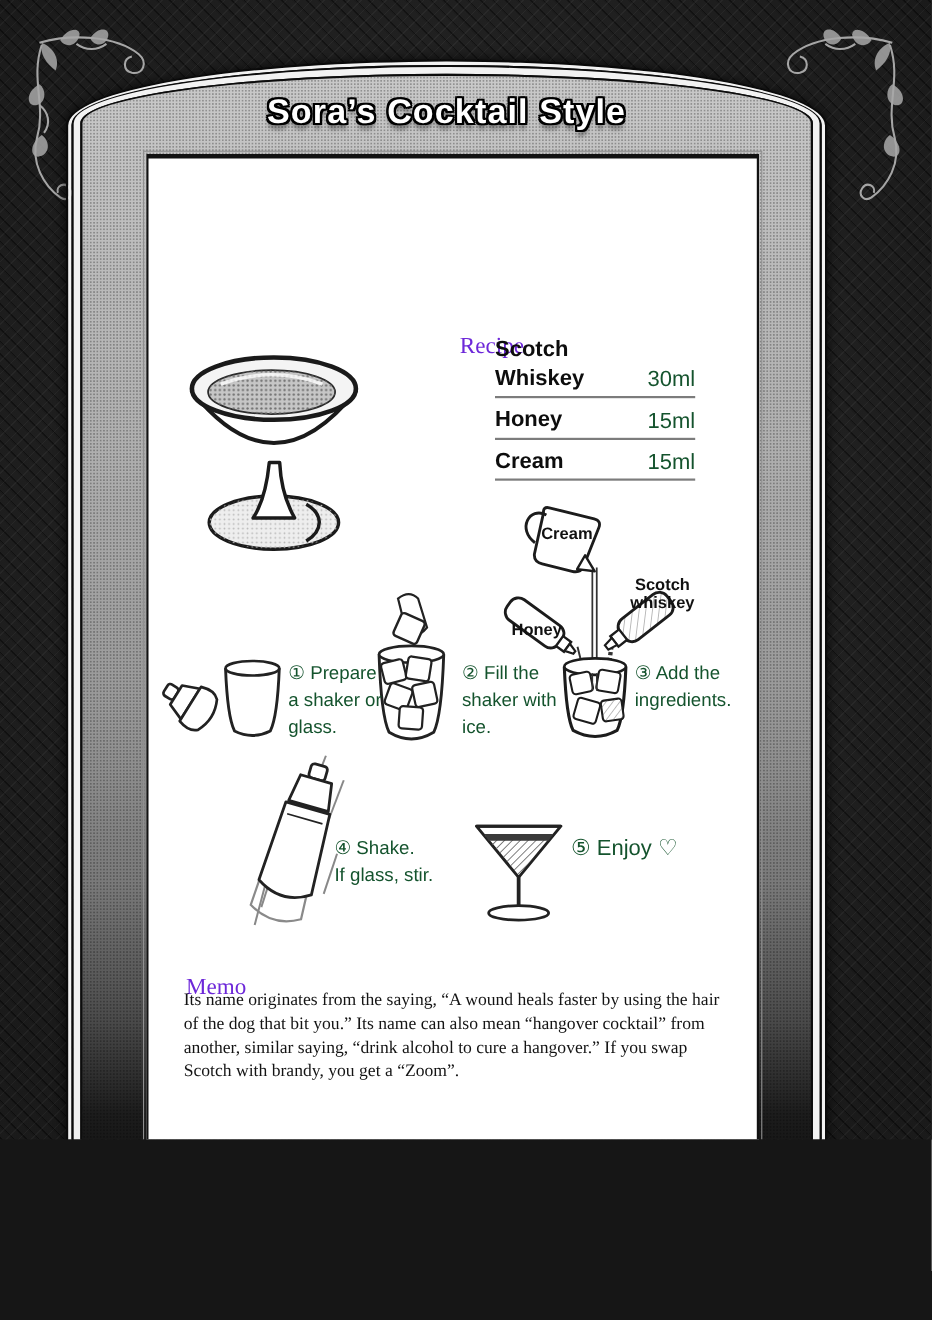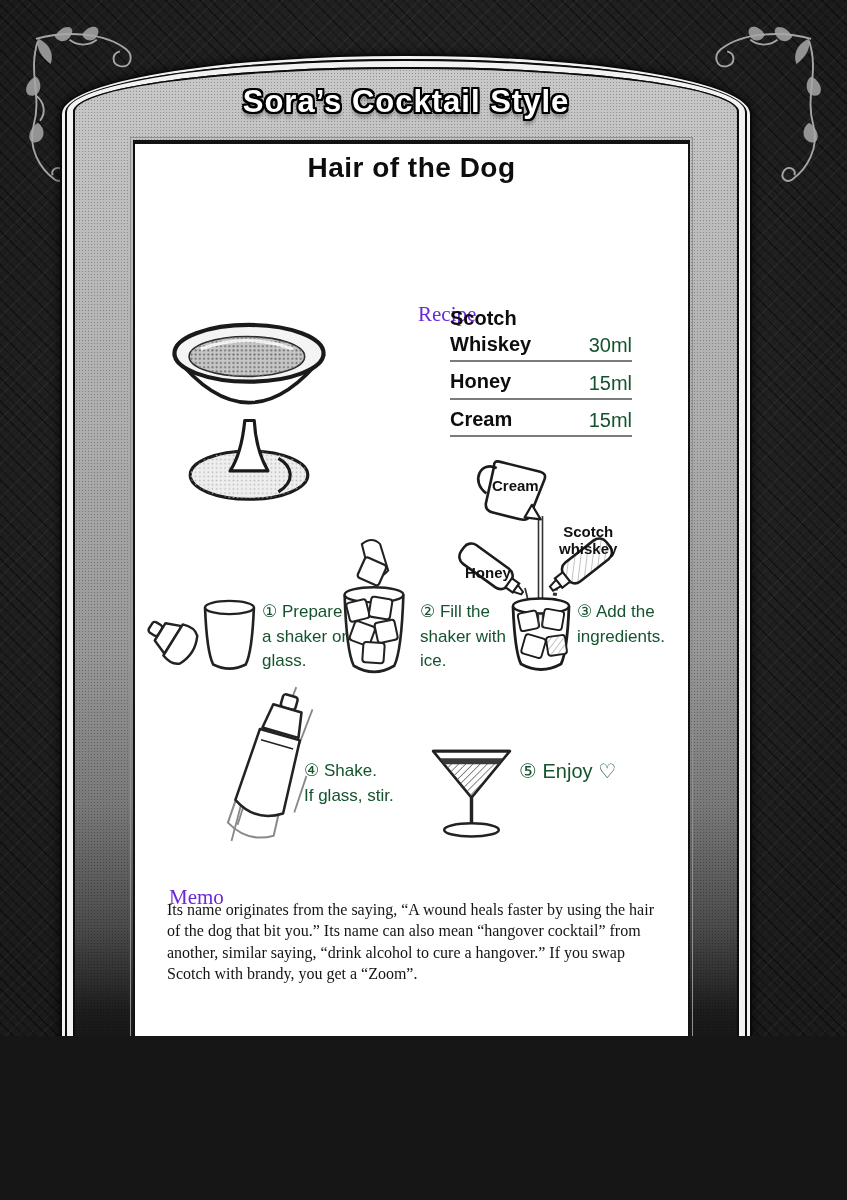--- a/index.html
+++ b/index.html
@@ -72,21 +72,21 @@
   .st-1 { left:127px; top:456px; width:100px; }
   .st-2 { left:285px; top:456px; width:95px; }
   .st-3 { left:442px; top:456px; width:110px; }
   .st-4 { left:169px; top:615px; width:130px; }
   .st-5 { left:384px; top:613px; width:140px; font-size:20px; }
 
   .pour-label { position:absolute; font-size:15px; font-weight:bold; color:#111;
     white-space:pre-line; line-height:1.1; z-index:5; }
   .pl-cream  { left:357px; top:334px; }
   .pl-honey  { left:330px; top:421px; }
-  .pl-scotch { left:424px; top:380px; text-align:center; }
+  .pl-scotch { left:438px; top:380px; text-align:center; }
 
   .memo-text { position:absolute; left:32px; top:755px; width:500px;
     font-family:"Liberation Serif","DejaVu Serif",serif; font-size:16px;
     line-height:1.33; color:#141414; }
 </style>
 </head>
 <body>
 
 <div class="page">
 
@@ -162,21 +162,20 @@
             <div class="f5"></div>
           </div>
         </div>
       </div>
   </div>
 
   <div class="series-title">Sora’s Cocktail Style</div>
 
   <div class="panel">
 
-    <div class="drink-title">Hair of the Dog</div>
 
     <div class="recipe-label">Recipe</div>
 
     <div class="recipe-table">
       <div class="recipe-row">
         <span class="ing-name">Scotch Whiskey</span>
         <span class="ing-amount">30ml</span>
       </div>
       <div class="recipe-row">
         <span class="ing-name">Honey</span>

